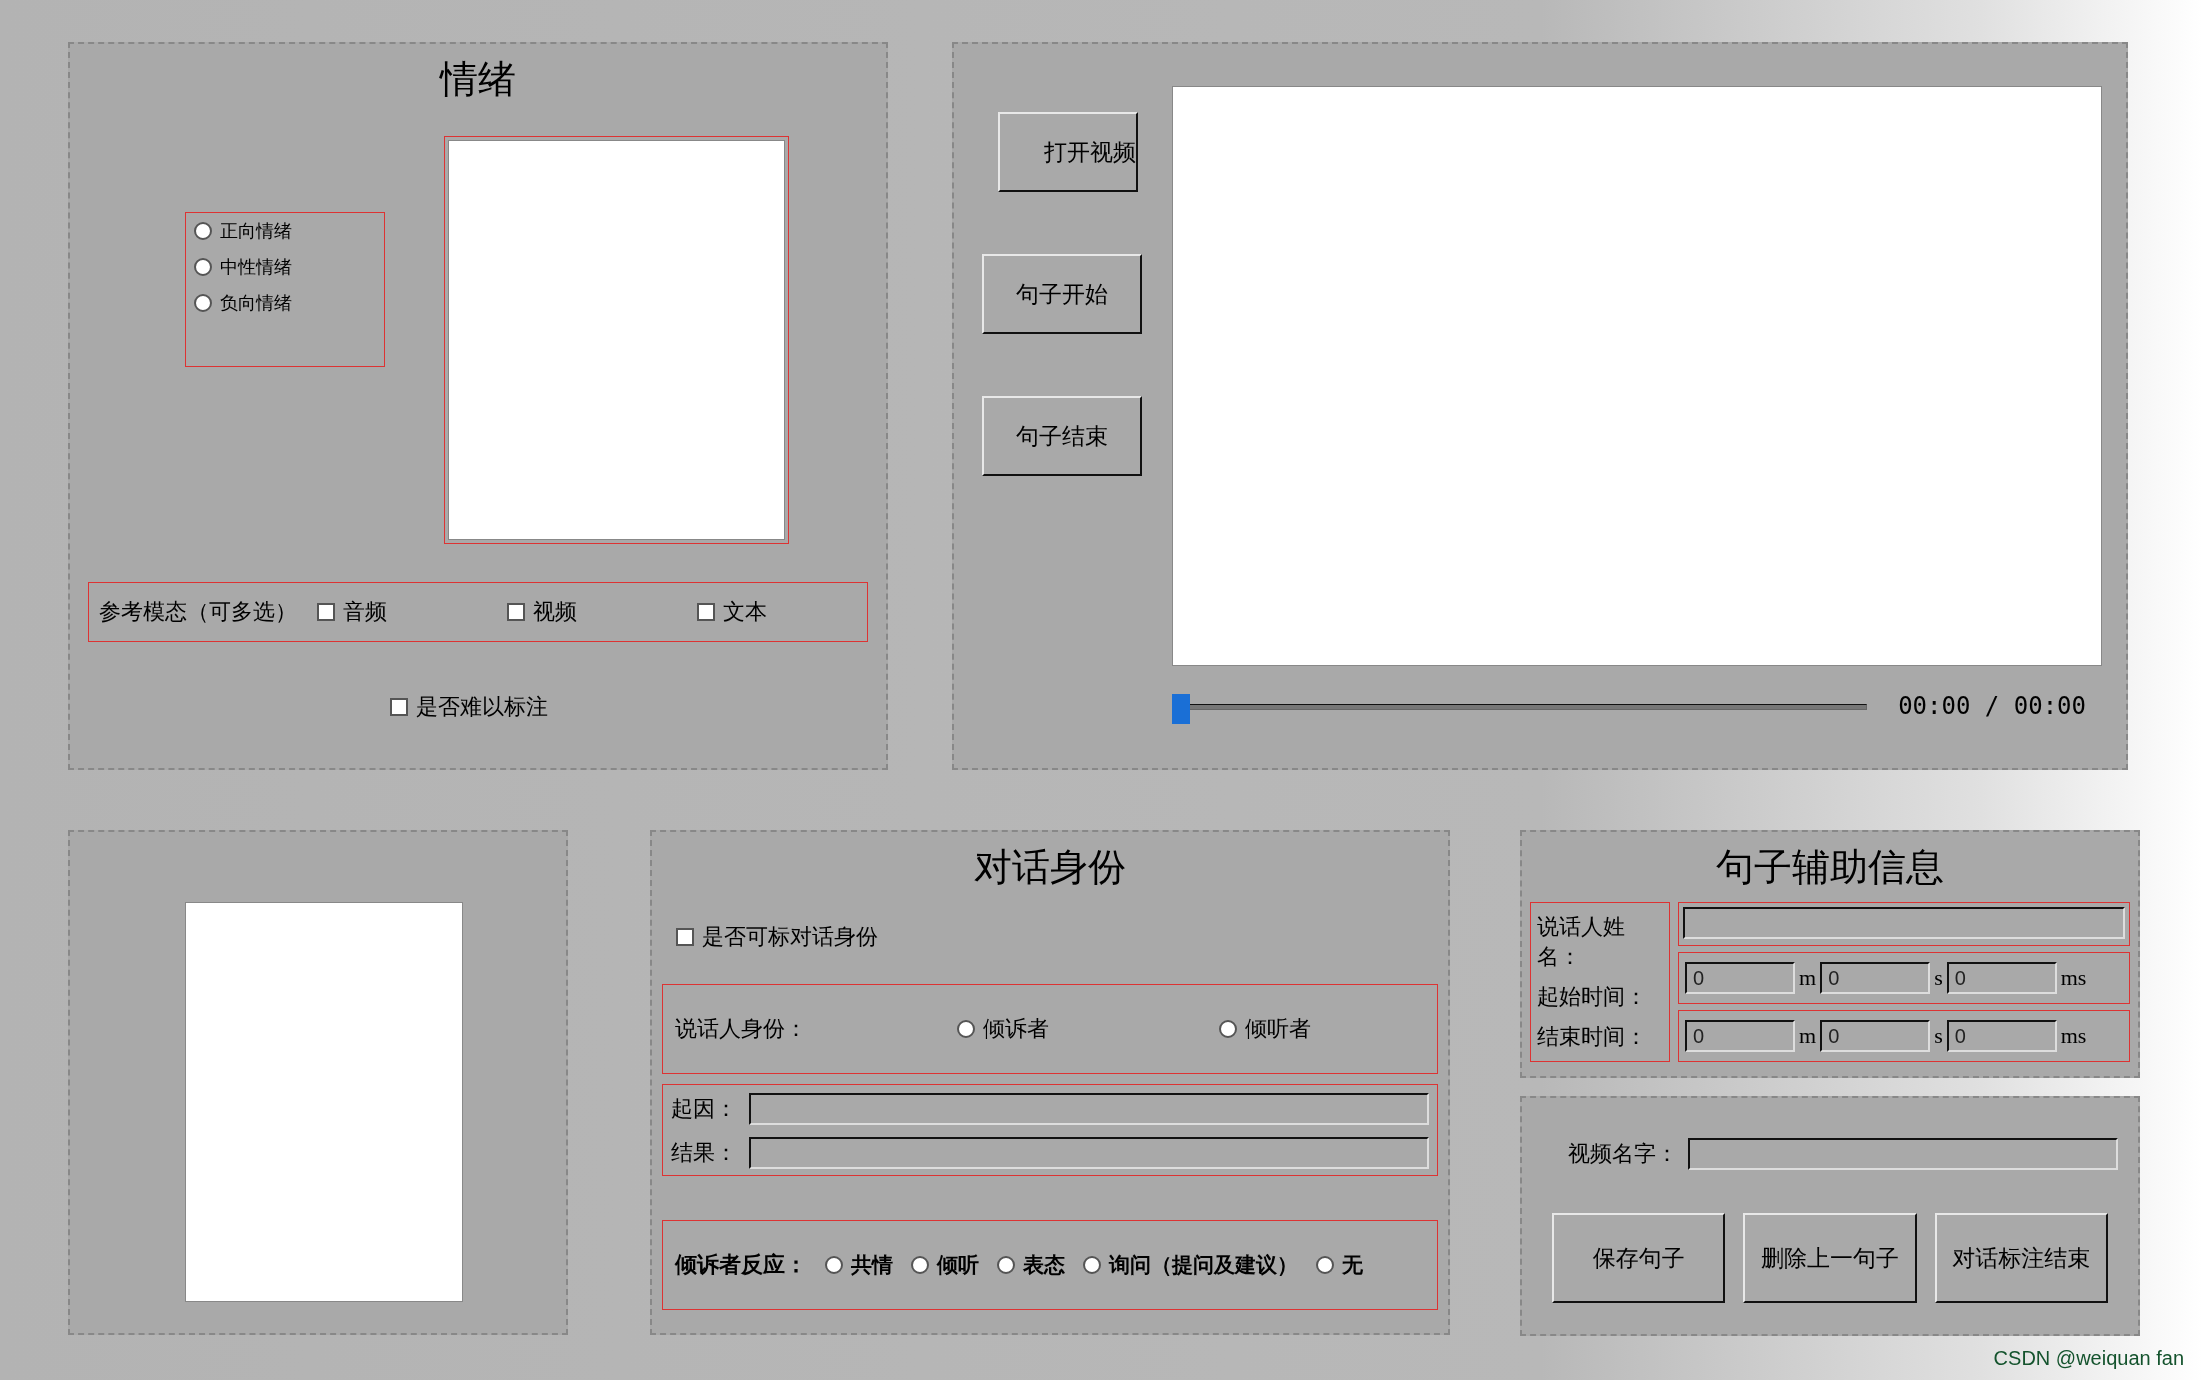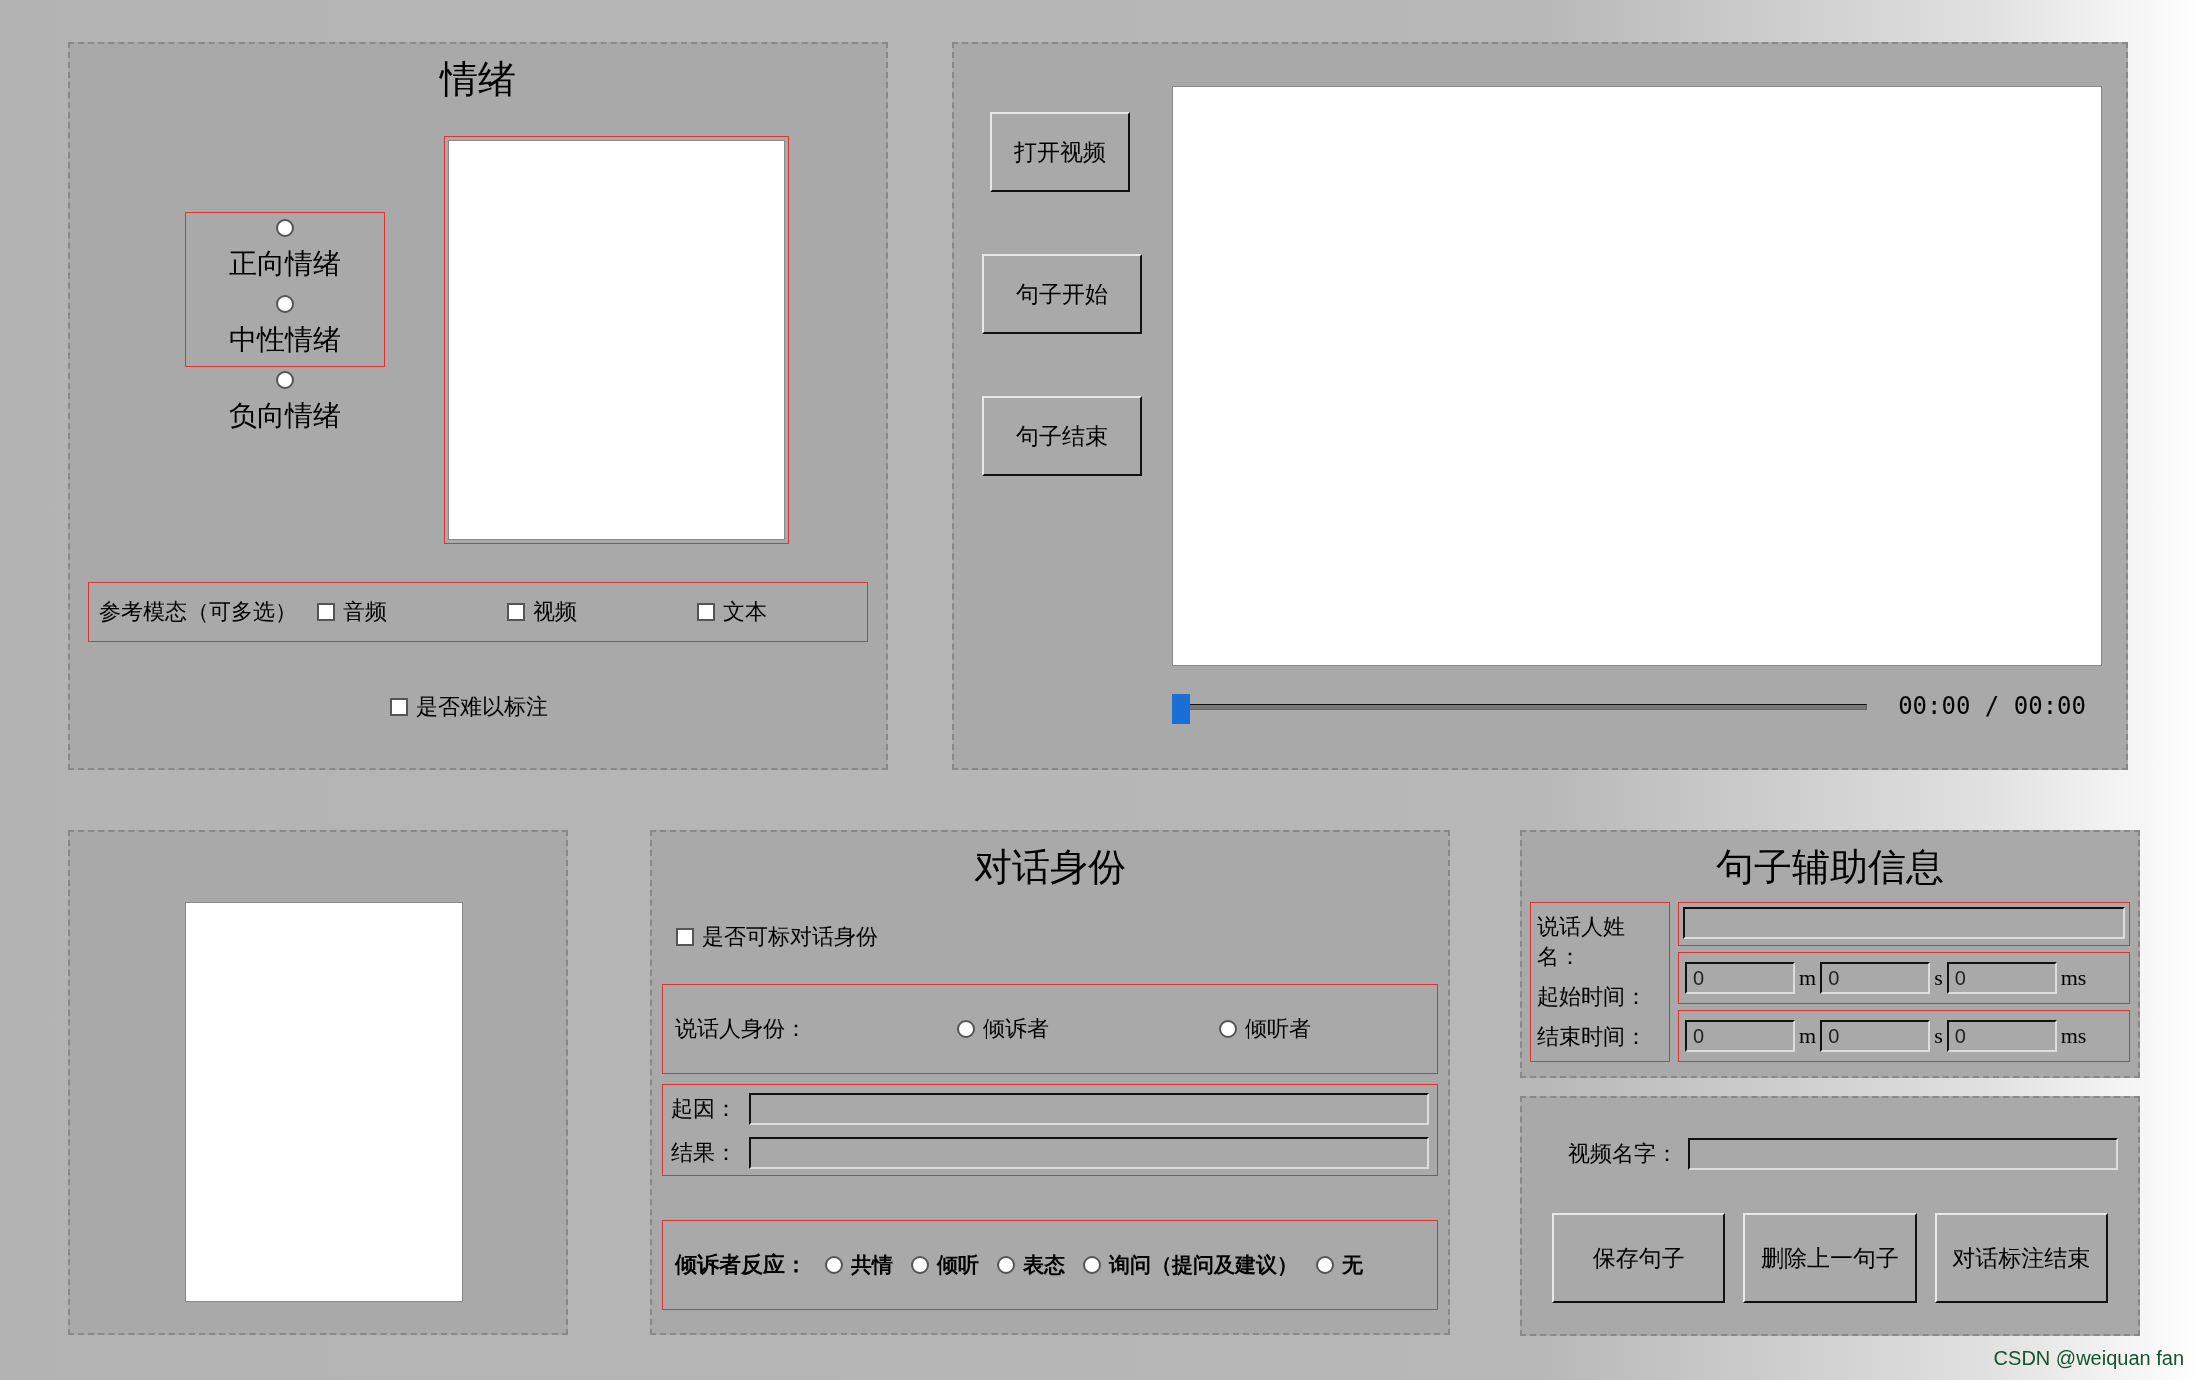--- a/index.html
+++ b/index.html
@@ -31,21 +31,21 @@
       border-left-color: #e8e8e8;
       border-right-color: #666;
       border-bottom-color: #666;
       font-size: 23px;
       cursor: pointer;
       font-family: inherit;
       display: flex;
       align-items: center;
       justify-content: center;
     }
-    .radio-row { display: flex; align-items: center; gap: 8px; padding: 6px 8px; font-size: 28px; flex-direction: column; }
+    .radio-row { display: flex; align-items: center; gap: 8px; padding: 6px 8px; font-size: 18px; }
     .radio-circle {
       width: 18px; height: 18px; border-radius: 50%;
       border: 2px solid #555; background: #fff; flex-shrink: 0;
     }
     .checkbox-sq {
       width: 18px; height: 18px; border: 2px solid #555; background: #fff; flex-shrink: 0;
     }
     .chk-lbl { display: flex; align-items: center; gap: 8px; font-size: 22px; }
     .inset-input {
       background: #a9a9a9;
@@ -108,21 +108,21 @@
       </label>
   </div>
 
   <label class="chk-lbl" style="position:absolute; left:320px; top:648px;">
     <span class="checkbox-sq"></span>
     <span>是否难以标注</span>
   </label>
 </div>
 
 <div class="panel" style="left:952px; top:42px; width:1176px; height:728px;">
-  <button class="btn3d" style="position:absolute; left:36px; top:68px; width:140px; height:80px;">
+  <button class="btn3d" style="position:absolute; left:44px; top:68px; width:140px; height:80px;justify-content:flex-end;">
       <span>打开视频</span>
     </button>
   <button class="btn3d" style="position:absolute; left:28px; top:210px; width:160px; height:80px;">
       <span>句子开始</span>
     </button>
   <button class="btn3d" style="position:absolute; left:28px; top:352px; width:160px; height:80px;">
       <span>句子结束</span>
     </button>
 
   <div class="whitebox" style="position:absolute; left:218px; top:42px; right:24px; height:580px;"></div>

